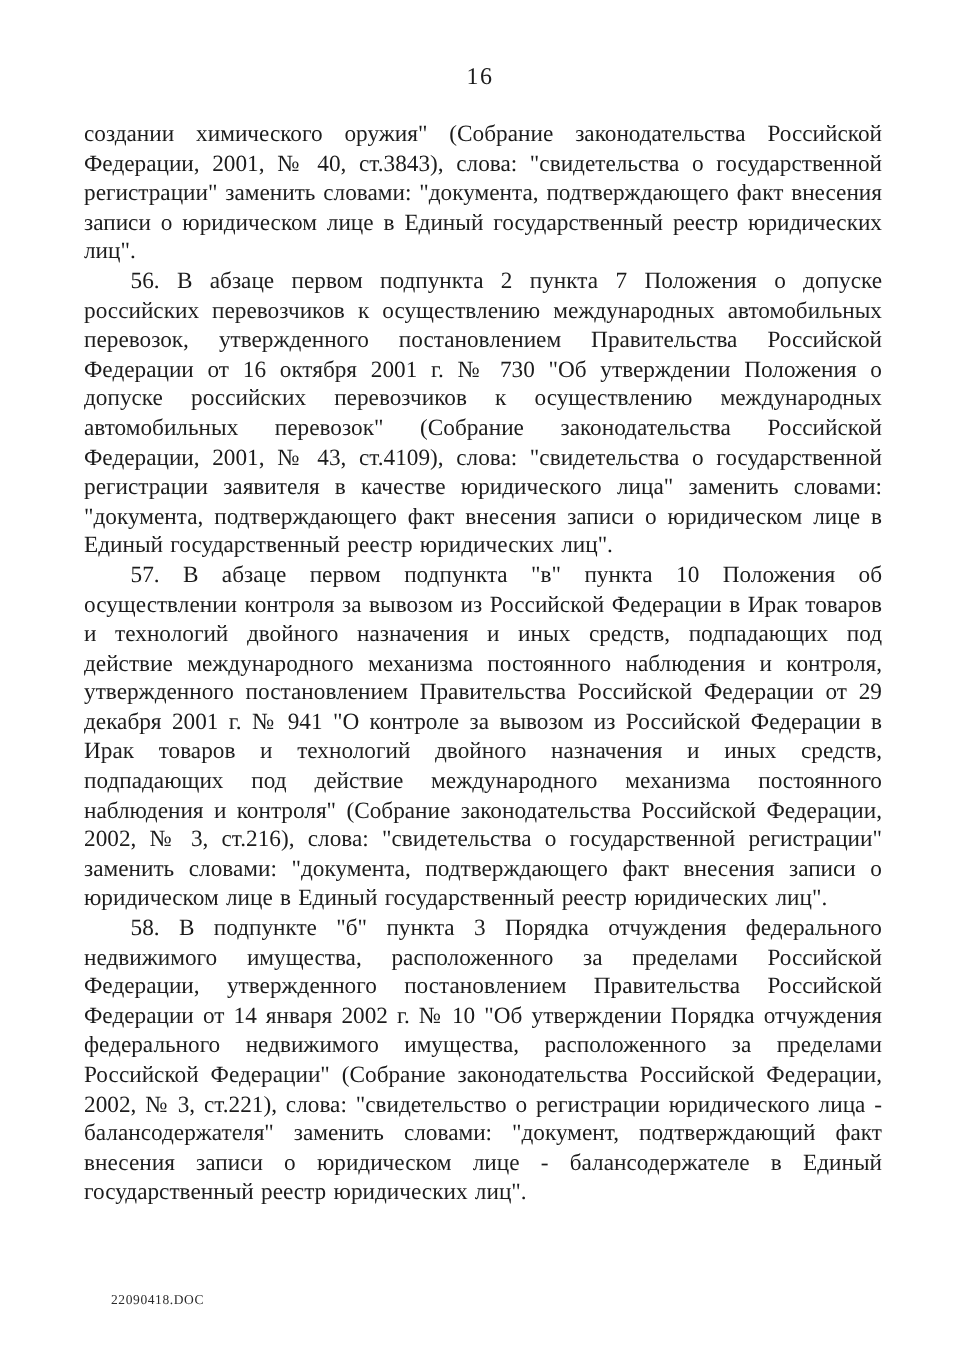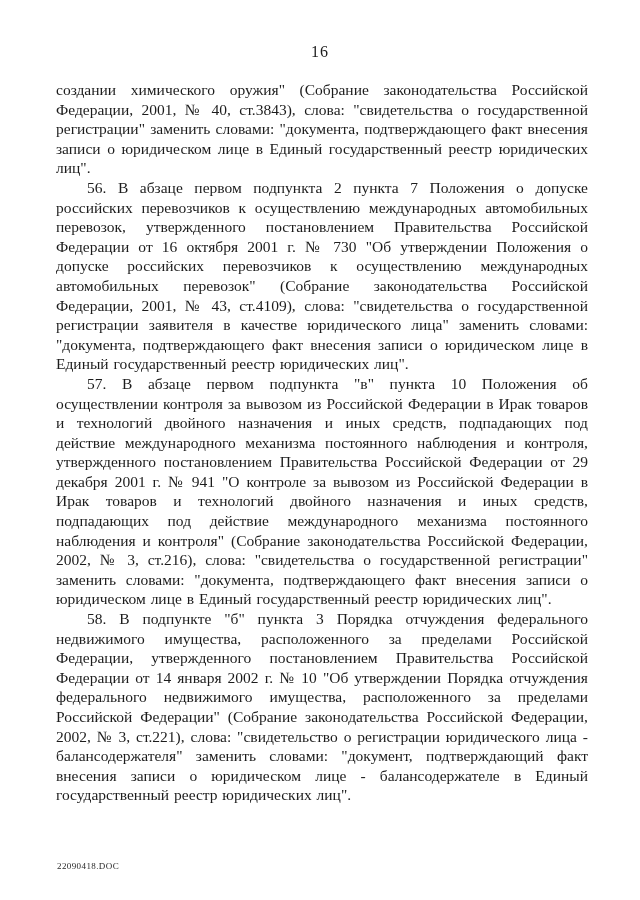--- a/index.html
+++ b/index.html
@@ -38,21 +38,21 @@
   .body-text p {
     margin: 0;
     padding: 0;
     text-indent: 31px;
   }
   .body-text p.no-indent {
     text-indent: 0;
   }
   .footer {
     position: absolute;
-    left: 57px;
+    left: 74px;
     top: 861px;
     font-size: 9px;
     letter-spacing: 0.4px;
     color: #2a2a2a;
   }
 </style>
 </head>
 <body>
 
 <div class="page">

